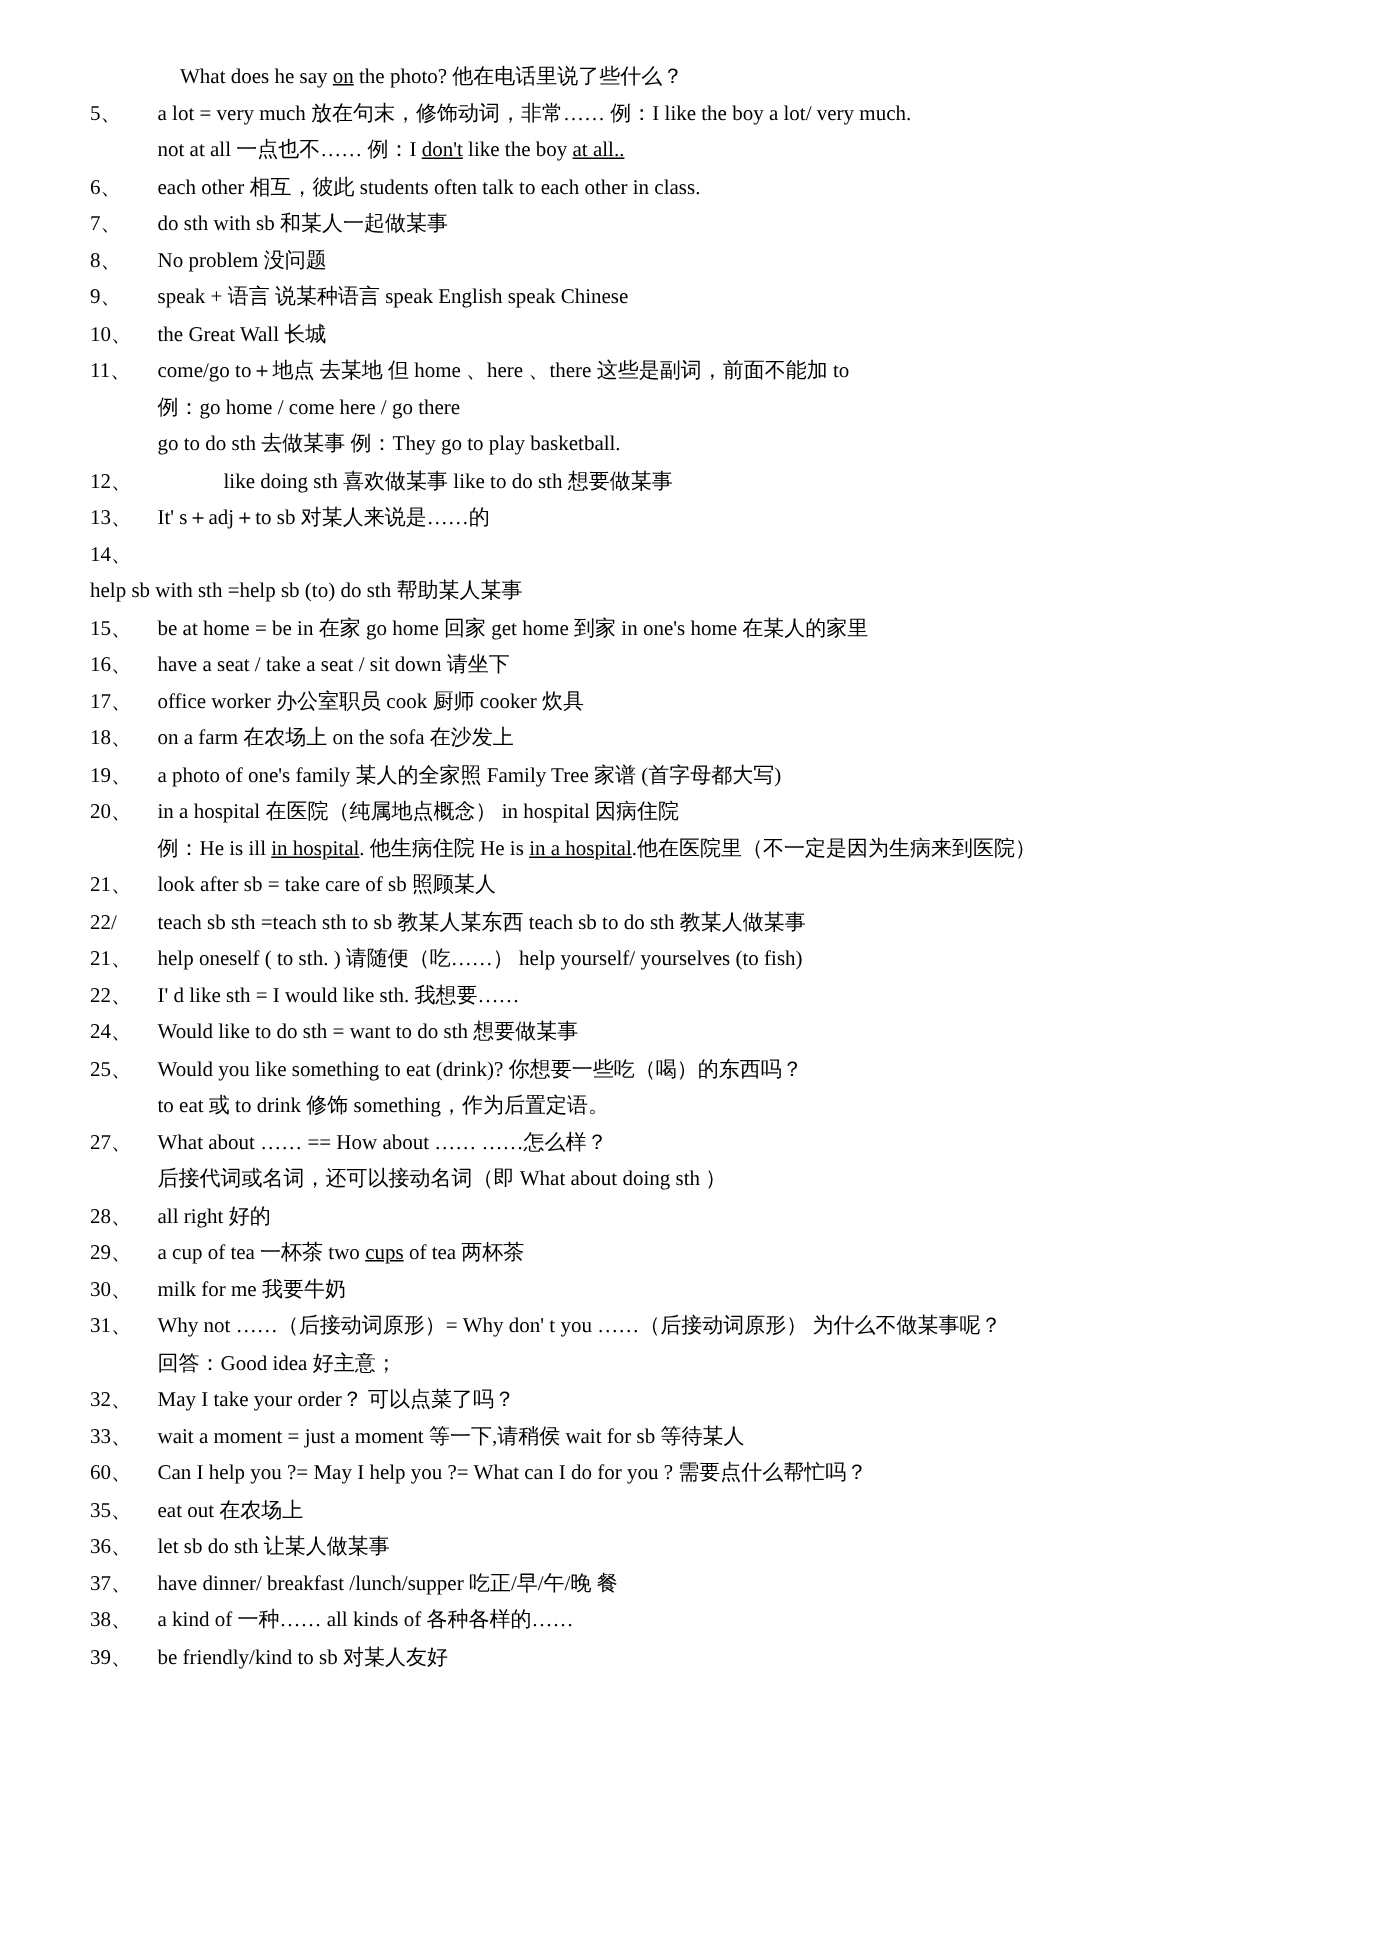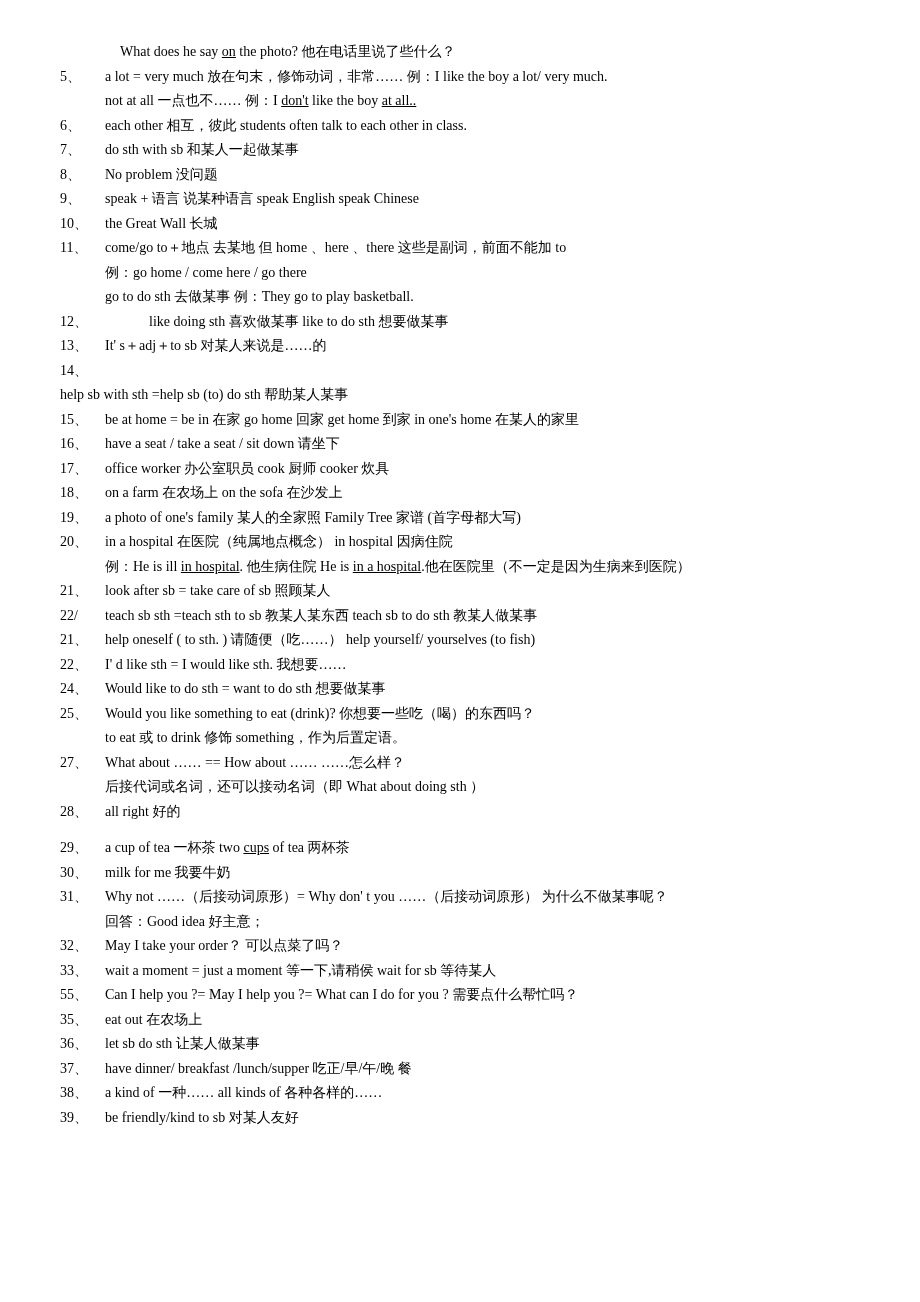--- a/index.html
+++ b/index.html
@@ -121,21 +121,21 @@
       <div style="padding-left: 45px; line-height: 1.75;">to eat 或 to drink 修饰 something，作为后置定语。</div>
       <div style="display: flex; align-items: baseline; line-height: 1.75;">
         <span style="min-width: 45px; flex-shrink: 0;">27、</span>
         <span style="flex: 1 1 0%;">What about ……  ==  How about ……       ……怎么样？</span>
       </div>
       <div style="padding-left: 45px; line-height: 1.75;">后接代词或名词，还可以接动名词（即 What   about   doing   sth  ）</div>
       <div style="display: flex; align-items: baseline; line-height: 1.75;">
         <span style="min-width: 45px; flex-shrink: 0;">28、</span>
         <span style="flex: 1 1 0%;">all  right     好的</span>
       </div>
-      <div style="display: flex; align-items: flex-start; line-height: 1.75; margin-top: 12px;">
+      <div style="display: flex; align-items: flex-start; line-height: 1.75;">
         <span style="min-width: 45px; flex-shrink: 0;">29、</span>
         <span style="flex: 1 1 0%;">a cup of  tea   一杯茶      two <u>cups</u> of   tea   两杯茶</span>
       </div>
       <div style="display: flex; align-items: baseline; line-height: 1.75;">
         <span style="min-width: 45px; flex-shrink: 0;">30、</span>
         <span style="flex: 1 1 0%;">milk for me      我要牛奶</span>
       </div>
       <div style="display: flex; align-items: baseline; line-height: 1.75;">
         <span style="min-width: 45px; flex-shrink: 0;">31、</span>
         <span style="flex: 1 1 0%;">Why not ……（后接动词原形）= Why don' t you ……（后接动词原形）    为什么不做某事呢？</span>
@@ -143,21 +143,21 @@
       <div style="padding-left: 45px; line-height: 1.75;">回答：Good idea    好主意；</div>
       <div style="display: flex; align-items: baseline; line-height: 1.75;">
         <span style="min-width: 45px; flex-shrink: 0;">32、</span>
         <span style="flex: 1 1 0%;">May I take your order？  可以点菜了吗？</span>
       </div>
       <div style="display: flex; align-items: baseline; line-height: 1.75;">
         <span style="min-width: 45px; flex-shrink: 0;">33、</span>
         <span style="flex: 1 1 0%;">wait a moment  =  just a moment      等一下,请稍侯    wait for sb  等待某人</span>
       </div>
       <div style="display: flex; align-items: baseline; line-height: 1.75;">
-        <span style="min-width: 45px; flex-shrink: 0;">55、</span>
+        <span style="min-width: 45px; flex-shrink: 0;">60、</span>
         <span style="flex: 1 1 0%;">Can I help you ?=  May I help you ?=   What can I do for you ?   需要点什么帮忙吗？</span>
       </div>
       <div style="display: flex; align-items: baseline; line-height: 1.75;">
         <span style="min-width: 45px; flex-shrink: 0;">35、</span>
         <span style="flex: 1 1 0%;">eat out   在农场上</span>
       </div>
       <div style="display: flex; align-items: baseline; line-height: 1.75;">
         <span style="min-width: 45px; flex-shrink: 0;">36、</span>
         <span style="flex: 1 1 0%;">let sb do sth    让某人做某事</span>
       </div>

